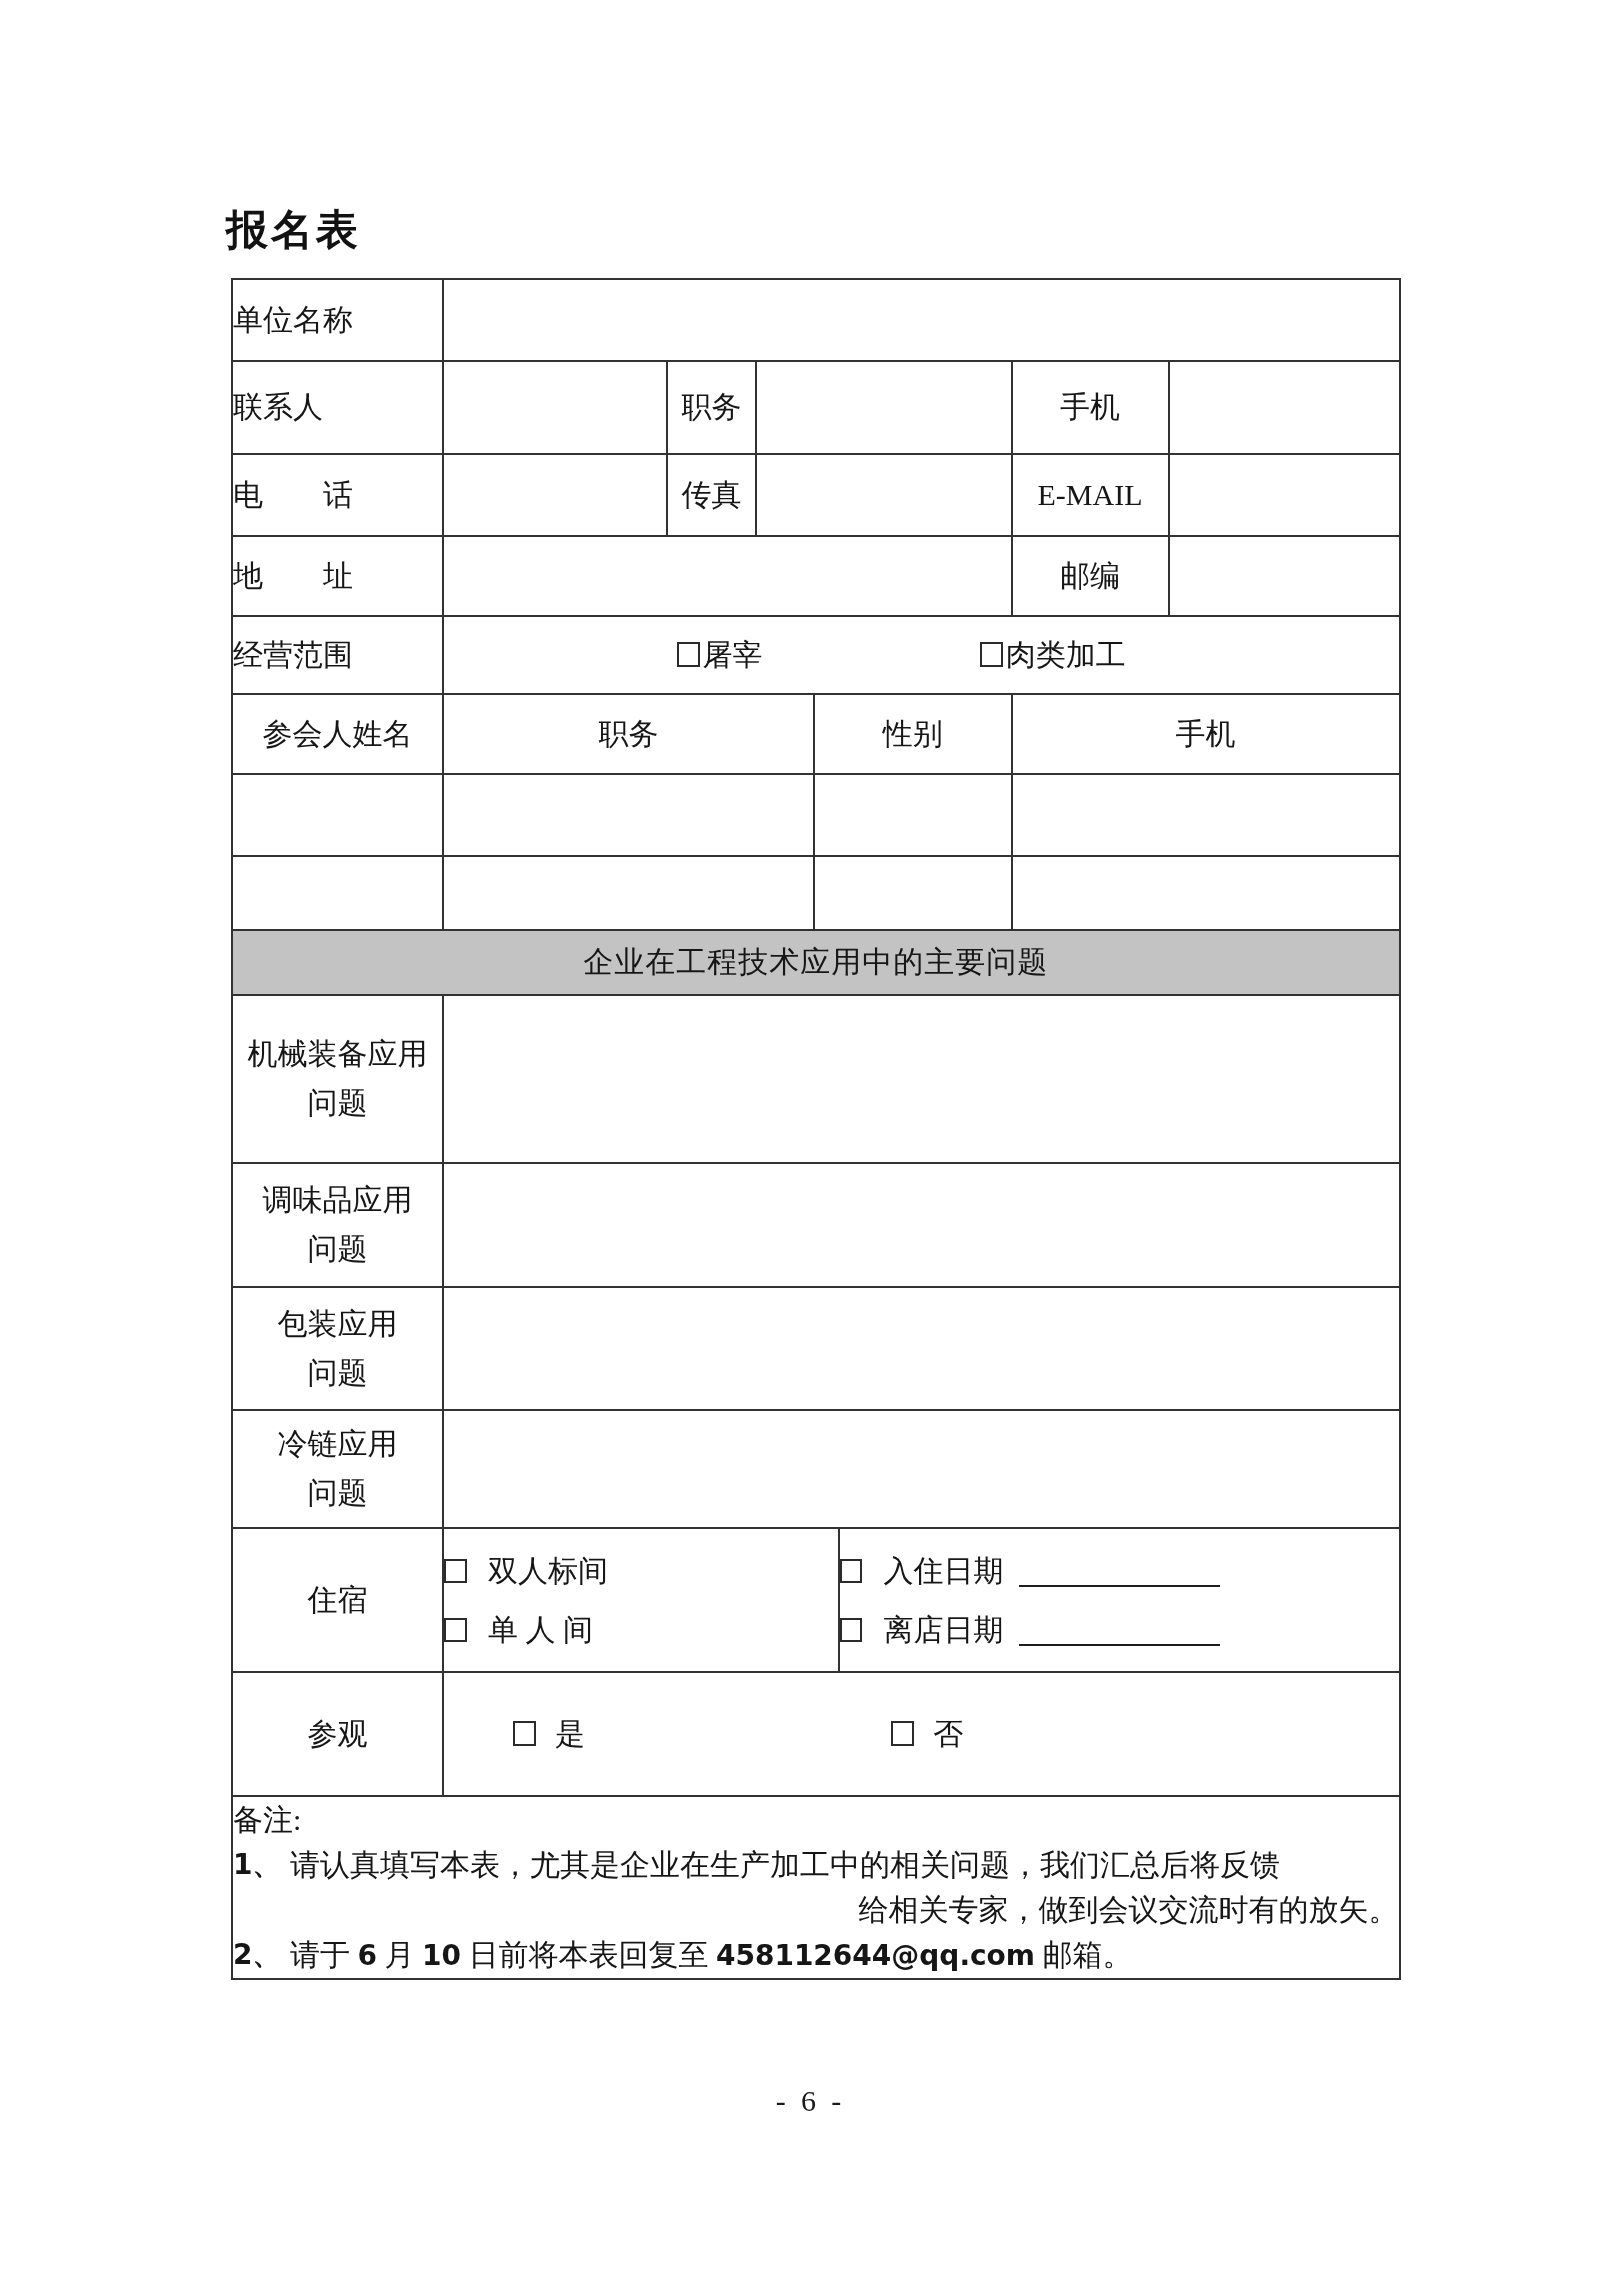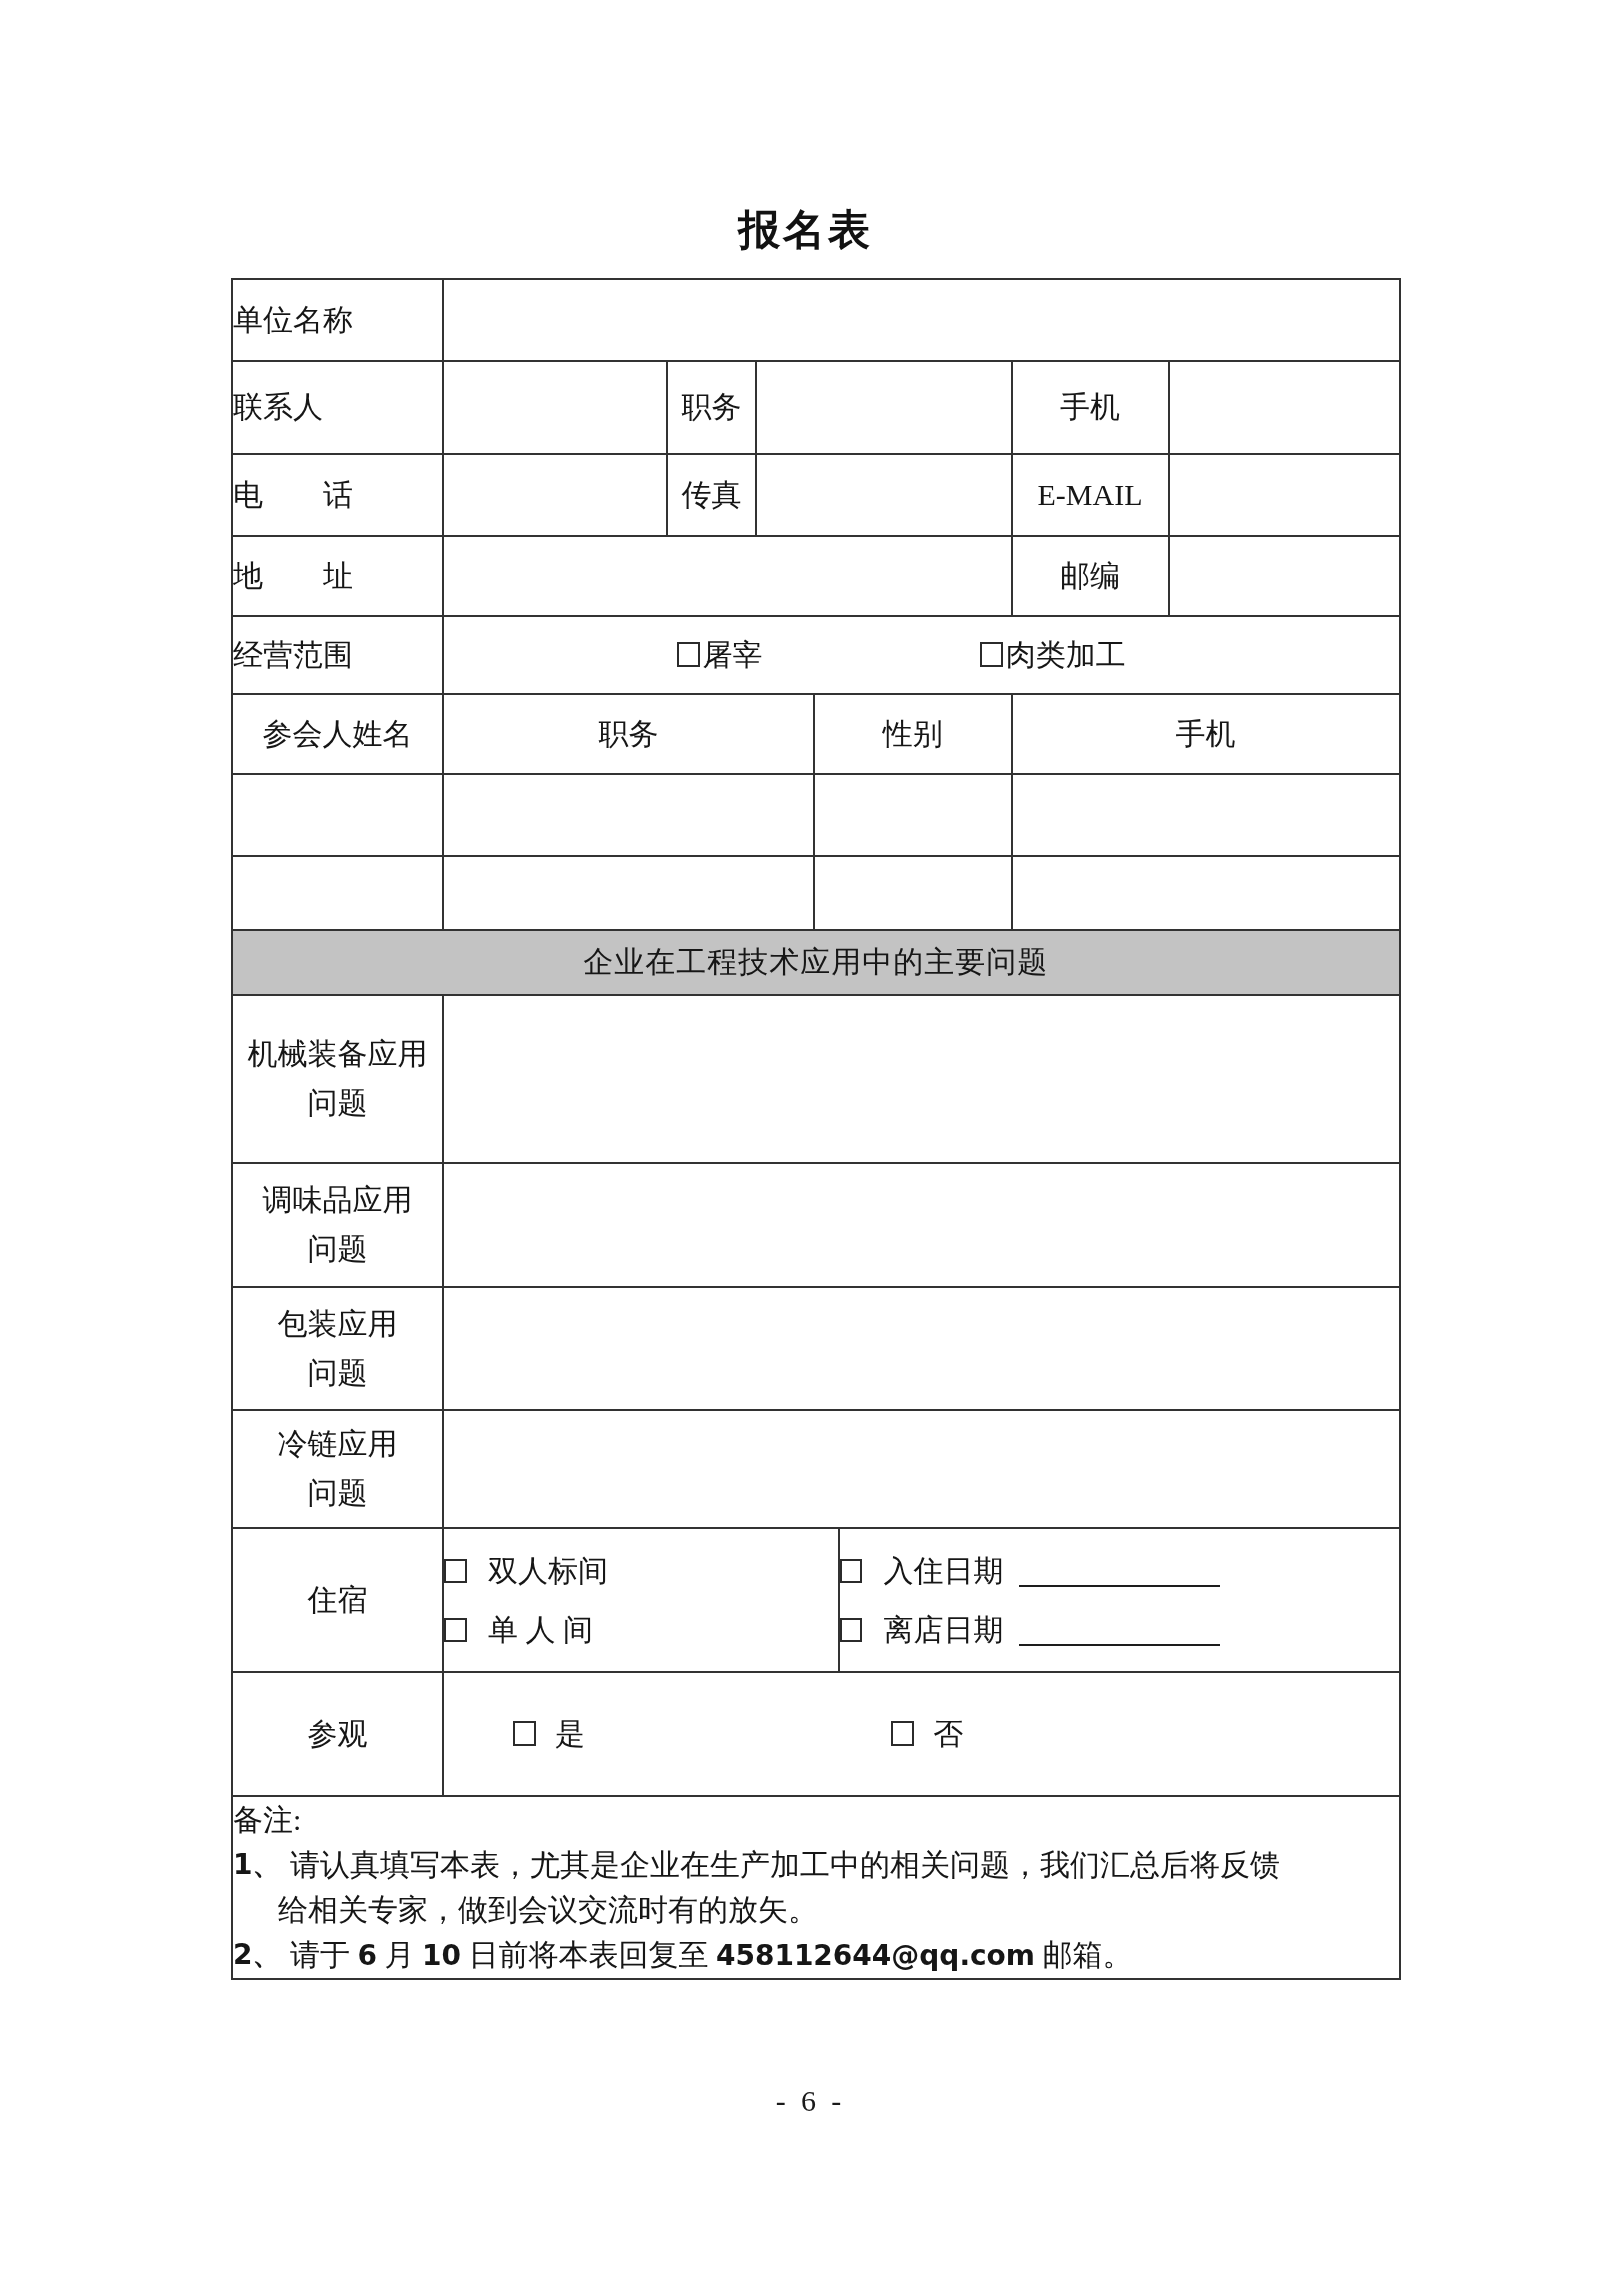--- a/index.html
+++ b/index.html
@@ -7,21 +7,21 @@
   body {
     width: 1621px; height: 2293px;
     background: #ffffff;
     color: #161616;
     font-family: "Liberation Serif", "DejaVu Serif", serif;
   }
   .page { position: relative; width: 1621px; height: 2293px; }
 
   .doc-title {
     position: absolute; top: 202px; left: 226px; width: 1159px;
-    text-align: center;
+    text-align: left;
     font-family: "DejaVu Sans", "Liberation Sans", sans-serif;
     font-weight: bold; font-size: 42px; letter-spacing: 2.9px;
     color: #121212;
   }
 
   table.form {
     position: absolute; top: 278px; left: 231px;
     width: 1168px;
     border-collapse: collapse; table-layout: fixed;
     border: 2.9px solid #2f2f2f;
@@ -81,21 +81,21 @@
 
   
   td.notes-cell { vertical-align: top; padding: 9.8px 13.7px 0 13.7px; font-size: 30px; }
   .note-line { line-height: 45px; }
   .note-item { display: flex; line-height: 45px; }
   .note-num {
     flex: 0 0 57px;
     font-family: "DejaVu Sans", "Liberation Sans", sans-serif;
     font-weight: bold; font-size: 28px;
   }
-  .note-cont { padding-left: 45px; line-height: 45px; }
+  .note-cont { padding-left: 45px; line-height: 45px; text-align: right; }
   .sansb {
     font-family: "DejaVu Sans", "Liberation Sans", sans-serif;
     font-weight: bold; font-size: 28px;
   }
 
   .page-number {
     position: absolute; top: 2084px; left: 231px; width: 1159px;
     text-align: center; font-size: 30px; letter-spacing: 3.9px;
     color: #1a1a1a;
   }

